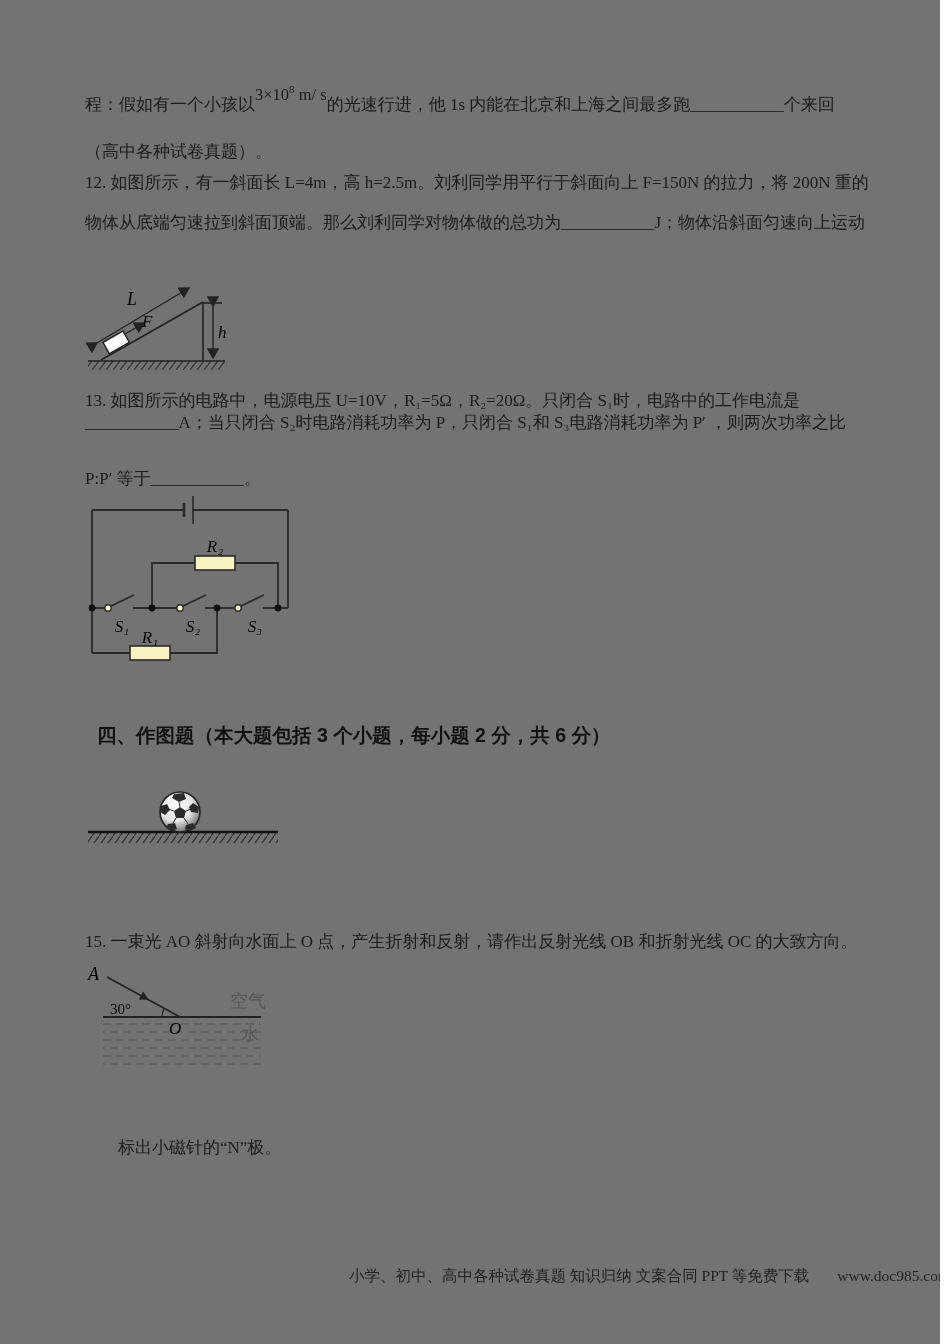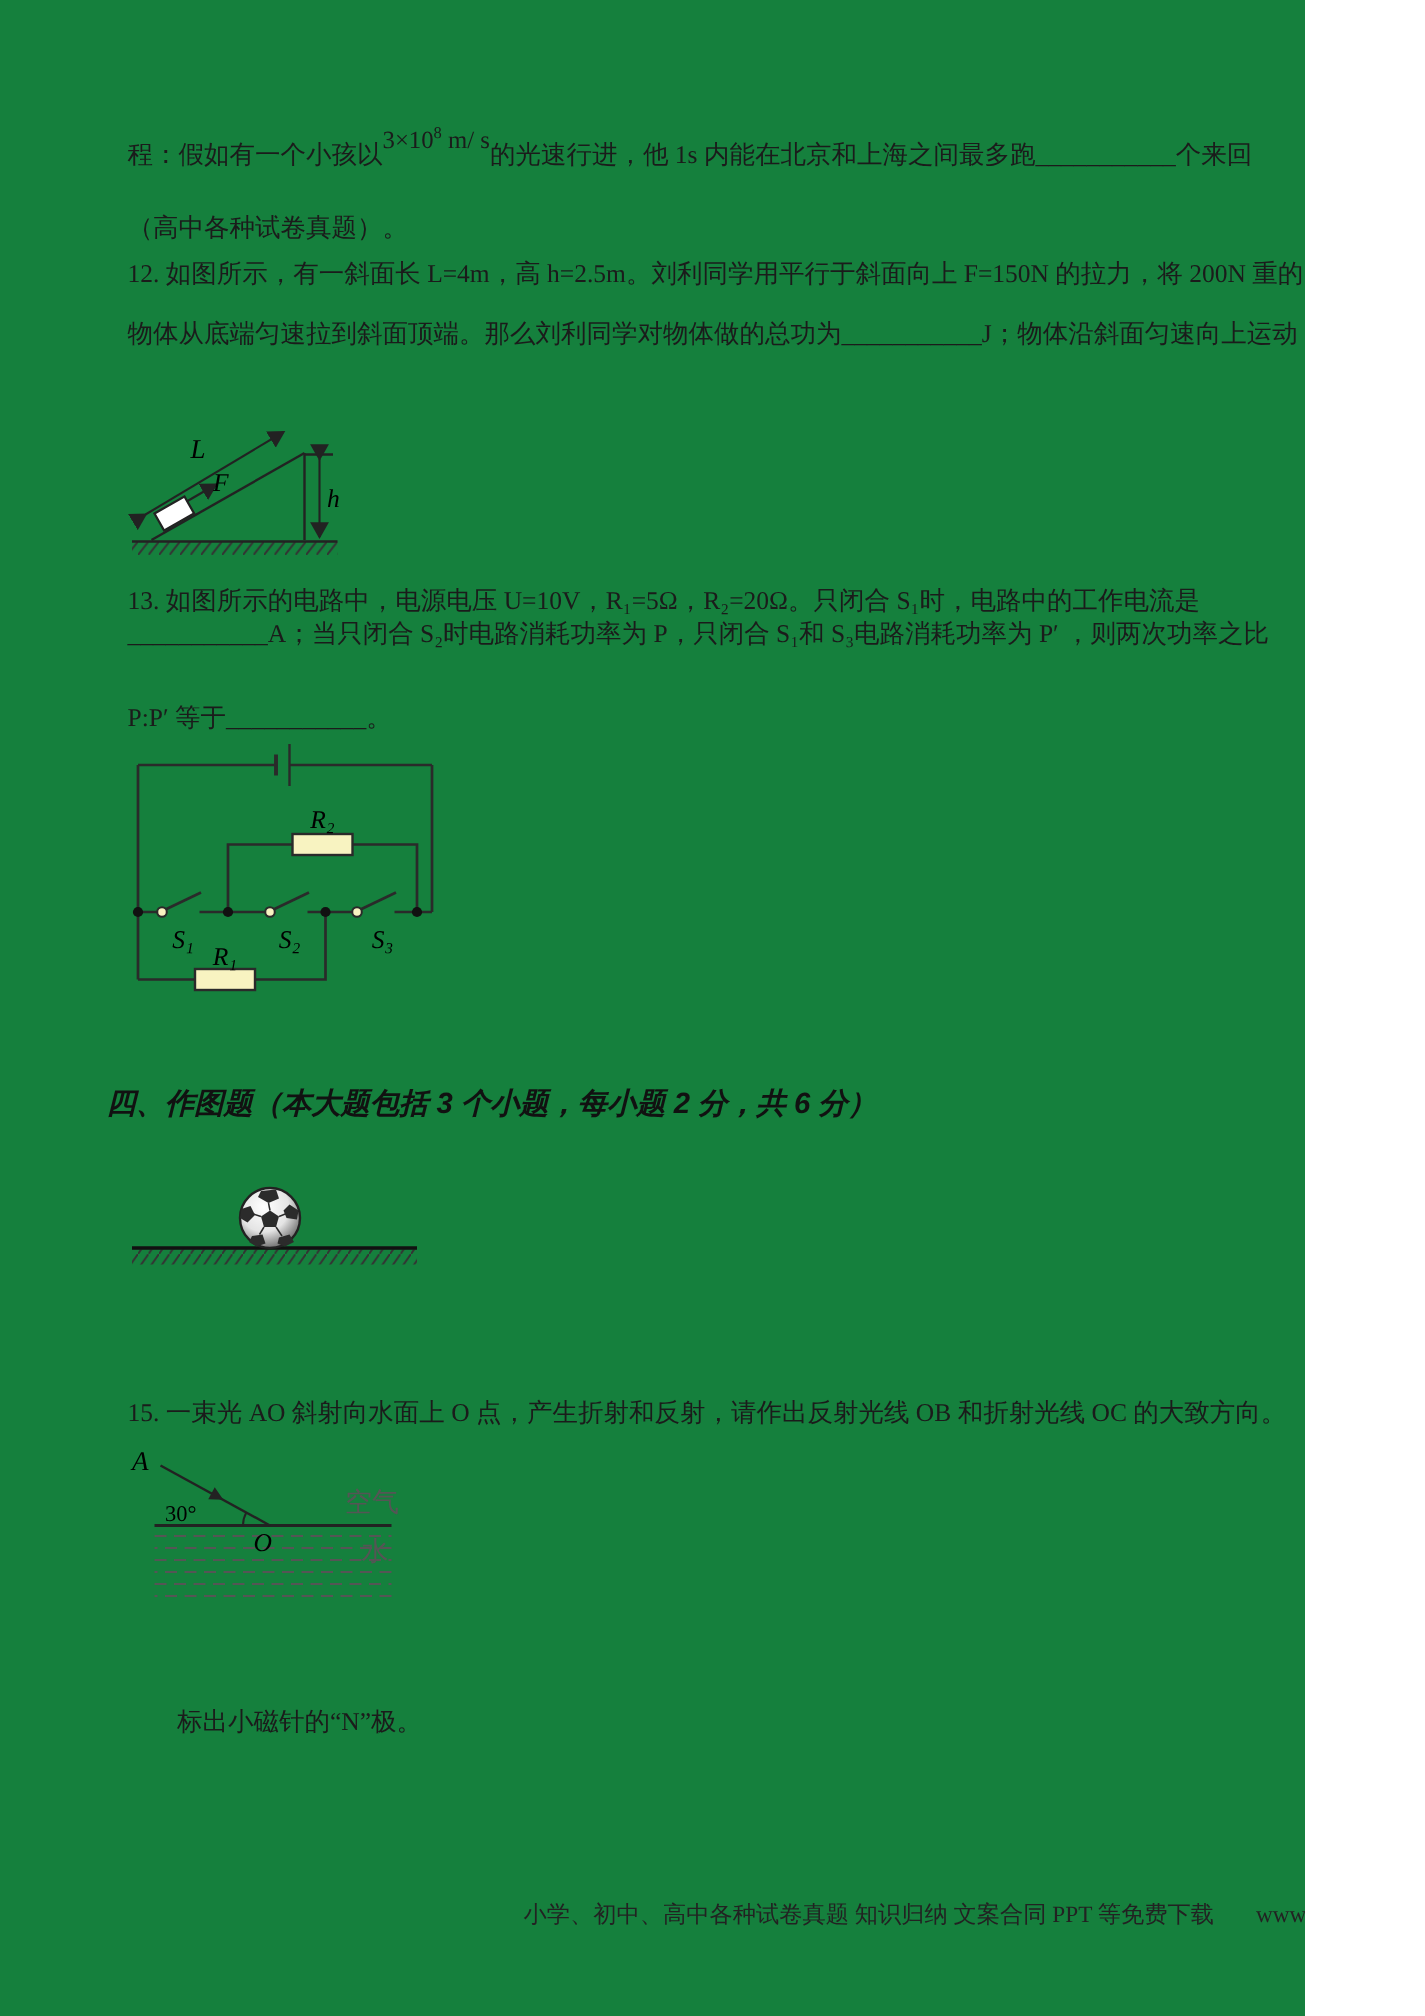--- a/index.html
+++ b/index.html
@@ -1,26 +1,26 @@
 <!DOCTYPE html>
 <html><head>
 <meta charset="utf-8">
 <style>
   html,body{margin:0;padding:0;background:#fff;}
   .page{
-    position:relative;width:870px;height:1344px;background:#15803d;
+    position:relative;width:940px;height:1344px;background:#737373;
     font-family:"Liberation Serif","DejaVu Serif",serif;color:#1b1b1b;
     overflow:hidden;
   }
   .line{position:absolute;left:85px;font-size:17px;white-space:nowrap;line-height:22px;}
   .formula{display:inline-block;position:relative;top:-10px;font-size:16.5px;}
   .formula sup{font-size:11px;}
   .section-heading{
-    position:absolute;left:71px;font-family:"Liberation Sans","DejaVu Sans",sans-serif;
-    font-weight:bold;font-size:19.5px;white-space:nowrap;color:#111;font-style:italic;
+    position:absolute;left:97px;font-family:"Liberation Sans","DejaVu Sans",sans-serif;
+    font-weight:bold;font-size:19.5px;white-space:nowrap;color:#111;
   }
   .diagram{position:absolute;}
   .footer{
     position:absolute;left:0;width:950px;text-align:right;font-size:15.5px;color:#222;
     white-space:nowrap;
   }
   .footer .gap{display:inline-block;width:28px;}
   svg text{font-family:"Liberation Serif","DejaVu Serif",serif;}
 </style>
 </head>

